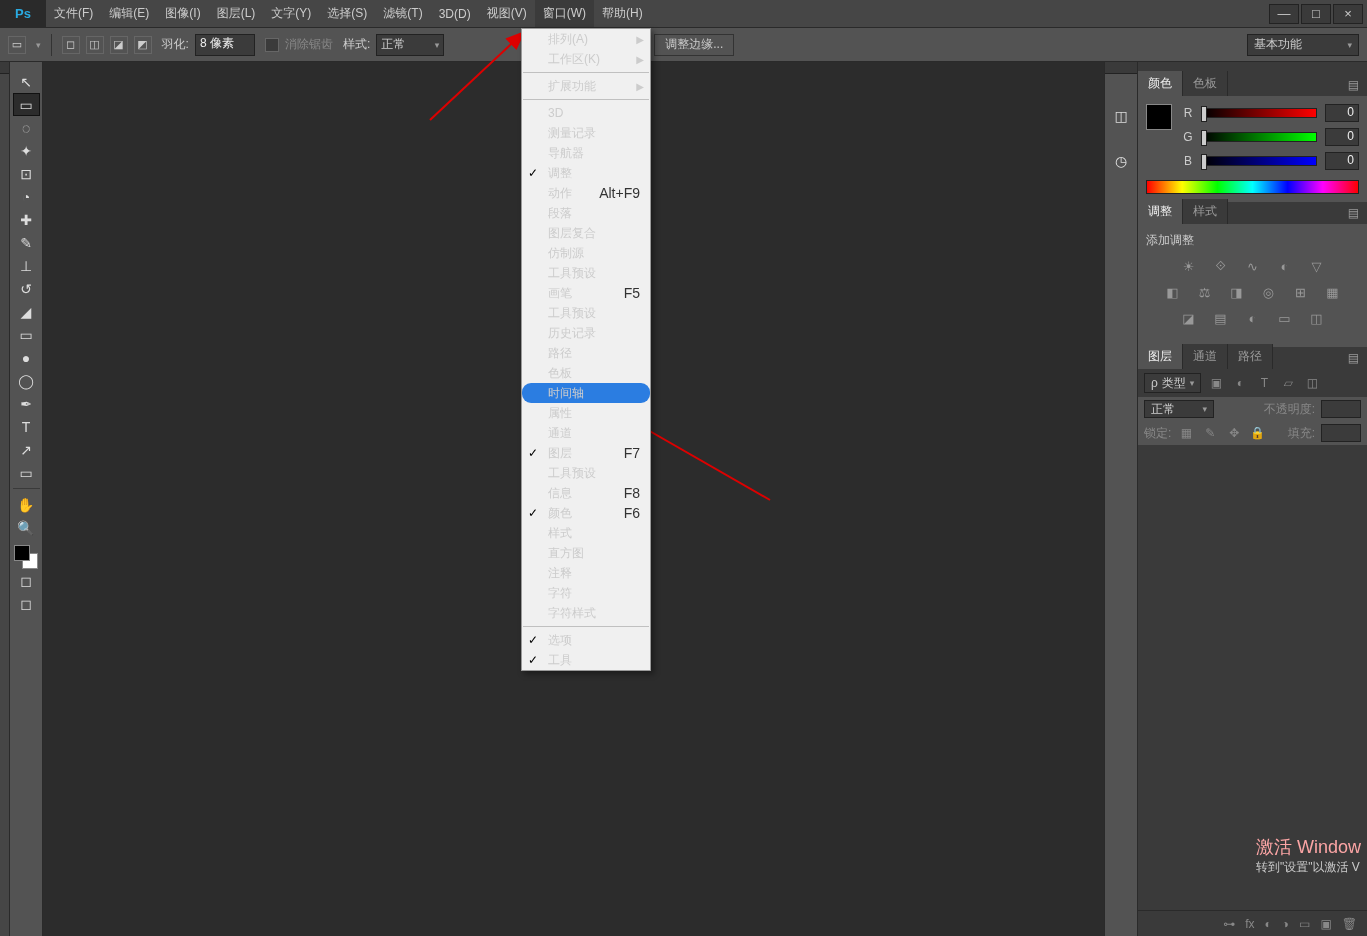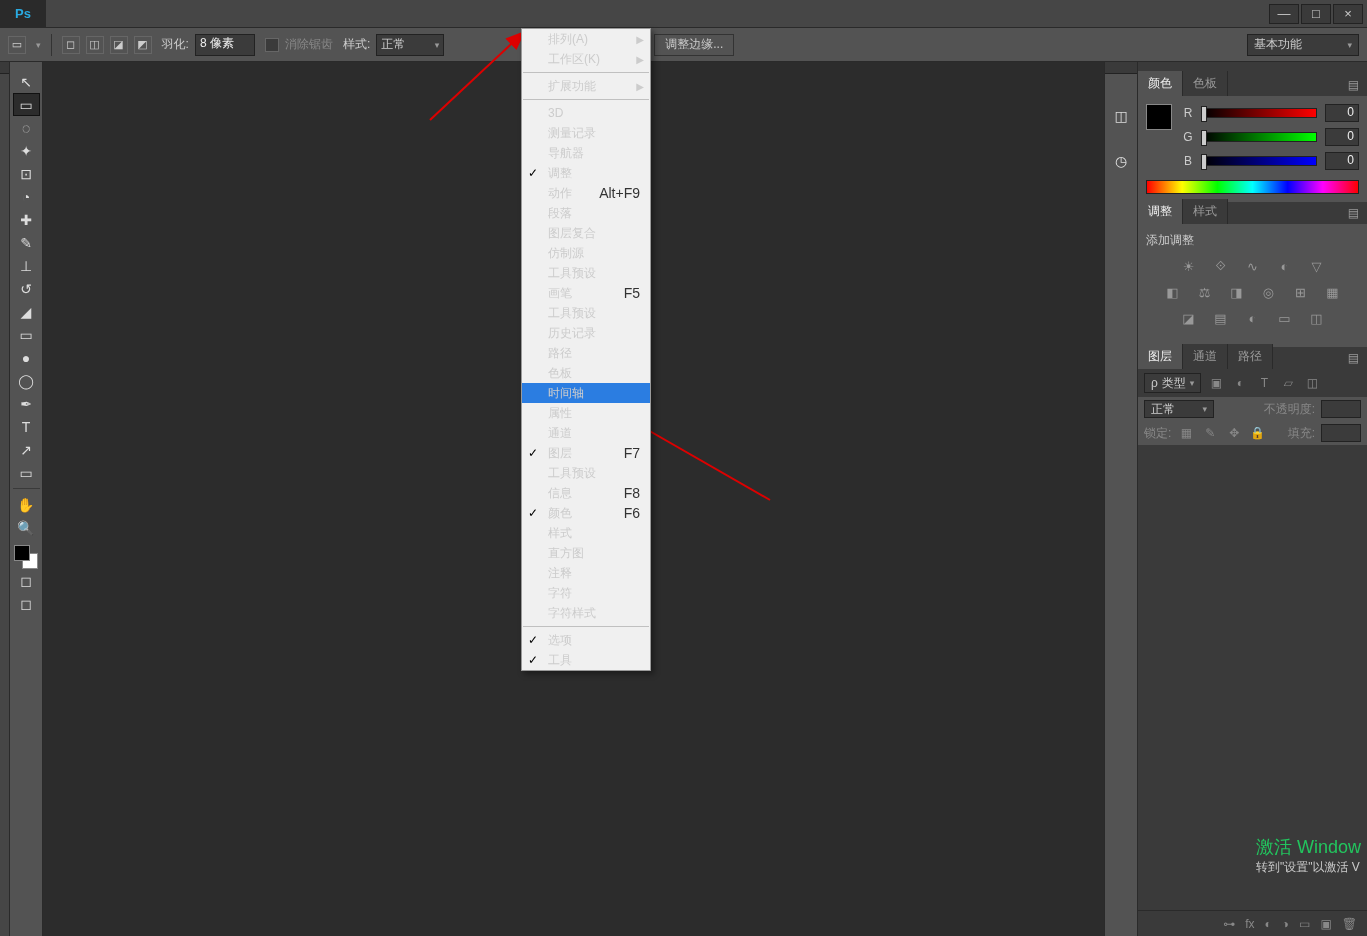--- a/index.html
+++ b/index.html
@@ -79,38 +79,51 @@
 .layer-sub{ height:24px; display:flex; align-items:center; padding:0 6px; gap:6px; background:#535353;}
 .layer-sub .fld{ background:#3b3b3b; border:1px solid #222; height:18px; padding:0 6px; display:flex;align-items:center; color:#888;}
 .layer-body{ flex:1; background:#3a3a3a;}
 .layer-footer{ height:26px; background:#3a3a3a; border-top:1px solid #2a2a2a; display:flex; align-items:center; justify-content:flex-end; gap:10px; padding:0 10px;}
 .layer-footer .lf-ico{color:#888; font-size:12px;}
 
 
 .dropdown{ position:absolute; left:521px; top:28px; width:130px; background:#f0f0f0; border:1px solid #9a9a9a; box-shadow:3px 3px 6px rgba(0,0,0,.4); color:#000; z-index:1000;}
 .dropdown .mi{ height:20px; display:flex; align-items:center; padding:0 18px 0 26px; position:relative; font-size:12px; color:#000;}
 .dropdown .mi.disabled{ color:#999;}
-.dropdown .mi.highlight{ background:#2b7de1; color:#fff;}
+.dropdown .mi.highlight{ background:#2b7de1; color:#fff;border-radius:9px;}
 .dropdown .mi .chk{ position:absolute; left:6px; color:#000;}
 .dropdown .mi .sub{ position:absolute; right:6px; font-size:10px;}
 .dropdown .mi .sc{ position:absolute; right:10px; font-size:14px; color:#333;}
 .dropdown .sep{ height:1px; background:#c0c0c0; margin:3px 1px;}
 
 
 .arrow-svg{position:absolute; pointer-events:none; z-index:999;}
 
 
 .watermark{ position:absolute; right:6px; bottom:60px; color:#666; font-size:14px;}
-.watermark .l1{font-size:18px; color:#22c55e;}
+.watermark .l1{font-size:18px; color:#fca5a5;}
 </style>
 </head>
 <body>
 
 <div class="titlebar">
   <div class="ps-logo">Ps</div>
+  <div class="menubar" id="menubar">
+      <div class="menu-item">文件(F)</div>
+      <div class="menu-item">编辑(E)</div>
+      <div class="menu-item">图像(I)</div>
+      <div class="menu-item">图层(L)</div>
+      <div class="menu-item">文字(Y)</div>
+      <div class="menu-item">选择(S)</div>
+      <div class="menu-item">滤镜(T)</div>
+      <div class="menu-item">3D(D)</div>
+      <div class="menu-item">视图(V)</div>
+      <div class="menu-item open">窗口(W)</div>
+      <div class="menu-item">帮助(H)</div>
+    </div>
   <div class="win-ctrl">
     <div class="wc">
         <span>—</span>
       </div>
     <div class="wc">
         <span>□</span>
       </div>
     <div class="wc">
         <span>×</span>
       </div>

